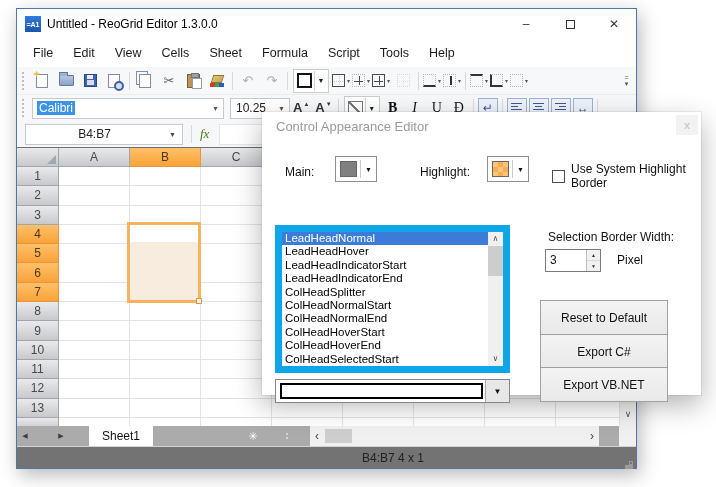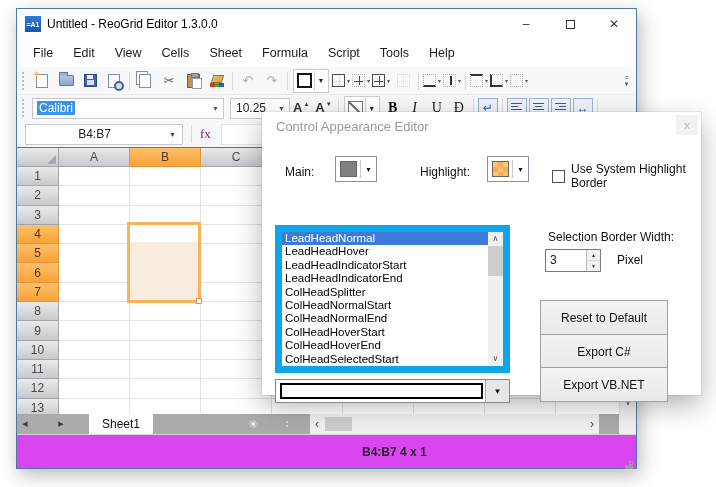--- a/index.html
+++ b/index.html
@@ -87,21 +87,21 @@
   .al-l { align-items:flex-start; } .al-c { align-items:center; } .al-r { align-items:flex-end; }
   .albars .w1 { width:11px; } .albars .w2 { width:7px; }
 
   
   .fbar { height:26px; background:#f6f7f8; display:flex; align-items:center; flex:0 0 auto; }
   .namebox { width:158px; height:21px; margin-left:8px; background:#fff; border:1px solid #c6c9ce;
              display:flex; align-items:center; font-size:12px; color:#222; }
   .namebox .val { flex:1; text-align:center; }
   .namebox .arrow { font-size:7px; color:#444; padding:0 6px; }
   .fsep { width:1px; height:18px; background:#d6d9dd; margin:0 8px; }
-  .fx { font-family:"Liberation Serif", serif; font-size:13px; color:#701a75; }
+  .fx { font-family:"Liberation Serif", serif; font-style:italic; font-size:13px; color:#4d7c0f; }
   .ffield { flex:1; height:21px; background:#fff; margin:0 8px 0 10px; border:1px solid #e3e5e8; }
 
   
   .gridwrap { position:relative; flex:1 1 auto; border-top:1px solid #6f6f6f; background:#fff; overflow:hidden; }
   .corner { position:absolute; left:0; top:0; width:42px; height:19px;
             background:linear-gradient(#e9eaeb,#c7c9cc); border-right:1px solid #9fa6ae; border-bottom:1px solid #9fa6ae; }
   .ctri { position:absolute; right:2px; bottom:2px; width:0; height:0;
           border-left:9px solid transparent; border-bottom:9px solid #a2a8b0; }
   .colhdrs { position:absolute; left:42px; top:0; right:17px; height:19px; display:flex; overflow:hidden; }
   .ch { width:71px; flex:0 0 auto; background:linear-gradient(#e9eaeb,#c7c9cc);
@@ -132,22 +132,22 @@
   .addsheet { width:20px; display:flex; align-items:center; justify-content:center; color:#fff; font-size:11px; }
   .tabsplit { width:7px; display:flex; flex-direction:column; justify-content:center; gap:2px; align-items:center; }
   .tabsplit i { width:2px; height:2px; background:#d5d5d5; display:block; }
   .hscroll { width:289px; background:#f0f0f0; display:flex; align-items:center; }
   .harr { width:14px; text-align:center; font-size:12px; color:#444; line-height:18px; }
   .hthumb { width:27px; height:14px; background:#cdcdcd; margin:0 1px; }
   .htrack { flex:1; }
   .cornerfill { width:17px; background:#f0f0f0; }
 
   
-  .statusbar { height:34px; background:#d946ef; border-top:1px solid #d4d4d4; position:relative;
-               display:flex; align-items:center; flex:0 0 auto;font-weight:bold; }
+  .statusbar { height:22px; background:#737373; border-top:1px solid #d4d4d4; position:relative;
+               display:flex; align-items:center; flex:0 0 auto; }
   .stext { margin-left:345px; font-size:12px; color:#222; }
   .gripdots { position:absolute; right:4px; bottom:4px; width:2px; height:2px; background:transparent;
       box-shadow:0 0 0 1px #9b9b9b, -4px 4px 0 1px #9b9b9b, 0 4px 0 1px #9b9b9b; }
 
   
   .dialog { position:absolute; left:262px; top:112px; width:439px; height:283px; background:#fff;
             box-shadow:0 10px 26px rgba(0,0,0,.30), 0 0 0 1px rgba(0,0,0,.06); font-size:12px; color:#111; }
   .dtitle { height:28px; display:flex; align-items:center; }
   .dtitle .txt { margin-left:14px; font-size:13px; color:#9a9a9a; }
   .dclose { position:absolute; right:3px; top:3px; width:22px; height:20px; background:#f2f2f2;

